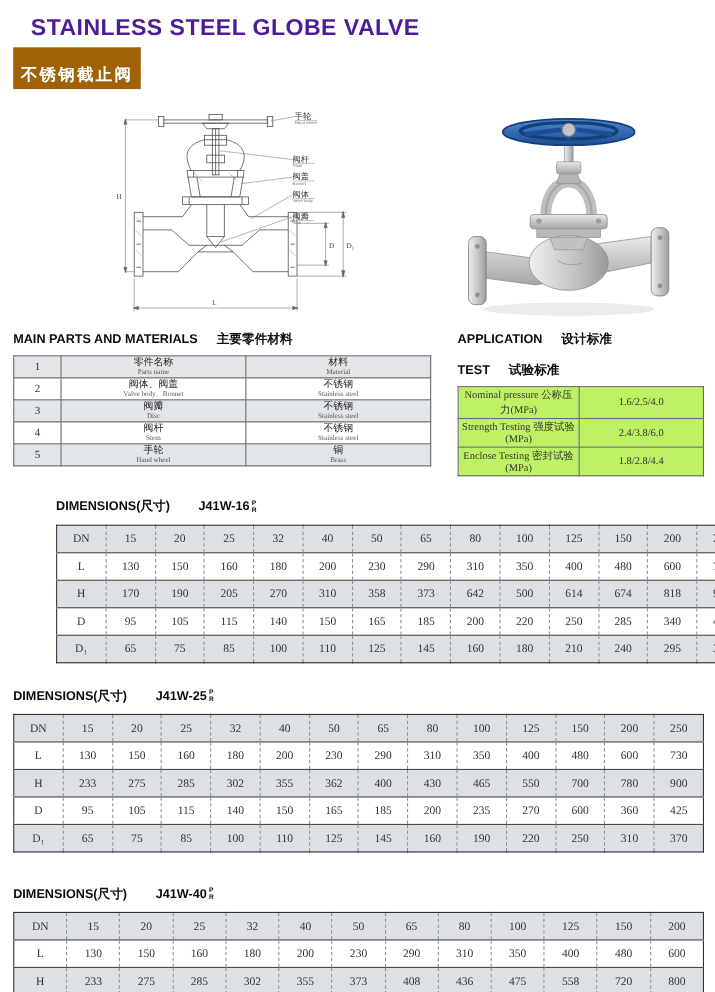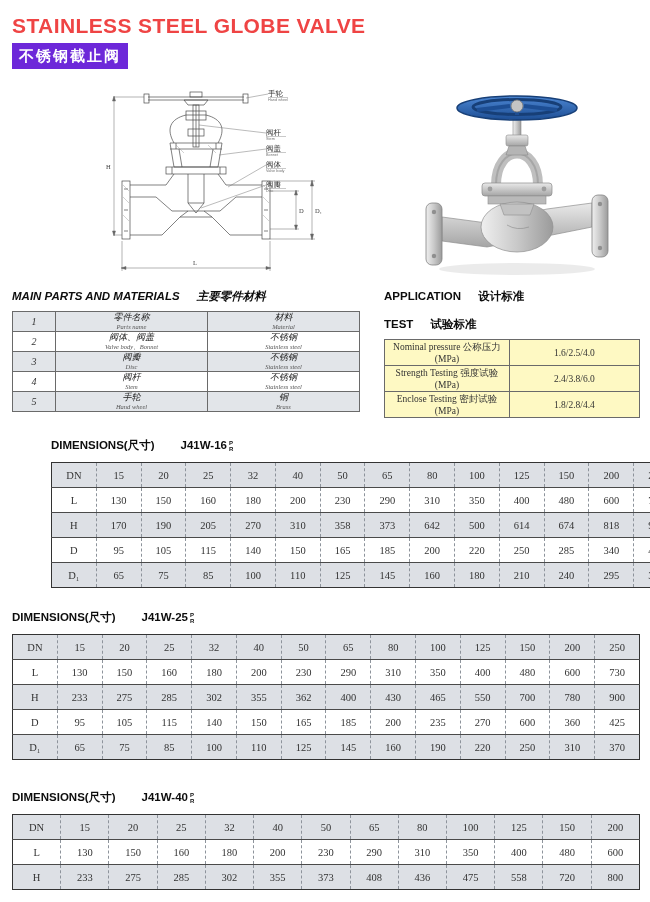--- a/index.html
+++ b/index.html
@@ -1,58 +1,58 @@
 <!DOCTYPE html>
 <html><head>
 <meta charset="utf-8">
 <style>
   html,body{margin:0;padding:0;background:#fff;}
   body{width:650px;height:902px;font-family:"Liberation Sans","DejaVu Sans",sans-serif;color:#222;overflow:hidden;}
   .page{padding:14px 10px 0 12px;}
 
   
-  .title{color:#ef4444;font-size:21px;font-weight:bold;letter-spacing:.4px;margin:0 0 5px 0;}
-  .black-bar{display:inline-block;background:#6d28d9;color:#fff;font-weight:bold;font-size:15px;letter-spacing:2px;padding:4px 7px 3px 7px;}
+  .title{color:#4c1d95;font-size:21px;font-weight:bold;letter-spacing:.4px;margin:0 0 5px 16px;}
+  .black-bar{display:inline-block;background:#a16207;color:#fff;font-weight:bold;font-size:15px;letter-spacing:2px;padding:16px 7px 3px 7px;}
 
   
   .figures{display:flex;justify-content:flex-start;align-items:flex-start;margin:16px 0 4px 0;height:196px;}
   .fig-drawing{margin-left:88px;width:240px;height:192px;}
   .fig-photo{margin-left:72px;width:210px;height:192px;}
   svg text{font-family:"Liberation Sans","DejaVu Sans",sans-serif;}
   .lbl-cn{font-size:7.5px;fill:#333;}
   .lbl-en{font-size:3.8px;fill:#777;}
   .dim-lbl{font-size:6.5px;fill:#444;font-family:"Liberation Serif",serif;}
 
   
   .sec-head{font-size:11.5px;font-weight:bold;color:#0d0d0d;margin:0 0 7px 0;}
   .sec-head .cnpart{margin-left:14px;}
   .model{margin-left:26px;}
   .pr{display:inline-flex;flex-direction:column;vertical-align:middle;line-height:1;margin-left:2px;}
   .pr span{font-size:6px;font-weight:bold;}
 
   
   .tables-row{display:flex;margin-top:8px;}
-  .left-col{width:348px;font-style:italic;}
+  .left-col{width:380px;}
   .right-col{flex:1;margin-left:24px;}
 
   table{border-collapse:collapse;}
 
   
   .parts-table{width:100%;table-layout:fixed;border:1.5px solid #3c3c3c;}
   .parts-table td{border:1px solid #6a6a6a;text-align:center;padding:1px 2px;height:17px;}
   .parts-table tr:nth-child(odd){background:#e2e5e9;}
   .parts-table .no-col{width:38px;font-family:"Liberation Serif",serif;font-size:10px;color:#333;}
   .parts-table .cn{font-size:9px;color:#222;line-height:1.1;text-align:center;}
   .parts-table .en{font-size:6.5px;color:#555;font-family:"Liberation Serif",serif;line-height:1.1;}
 
   
   .kv-table{width:100%;table-layout:fixed;border:1.5px solid #3c3c3c;font-family:"Liberation Serif",serif;}
   .kv-table td{border:1px solid #6a6a6a;text-align:center;font-size:9.5px;color:#333;height:16px;padding:1px 2px;}
   .kv-table .k{width:47%;}
-  .kv-test tr{background:#fef9c3;}
+  .kv-test tr{background:#bef264;}
   .kv-app tr{background:#fbfbfc;}
 
   
   .dim-sec{margin-top:16px;}
   .dim-sec .sec-head{margin-bottom:9px;}
   .dim-table{width:628px;table-layout:fixed;border:1.7px solid #333;font-family:"Liberation Serif",serif;}
   .dim-table td{border-left:1px dashed #8d939b;border-top:1.2px solid #4a4a4a;text-align:center;font-size:10.5px;color:#333;height:24px;padding:0;}
   .dim-table tr:first-child td{border-top:none;}
   .dim-table td:first-child{border-left:none;}
   .dim-table tr:nth-child(odd){background:#dde0e5;}

